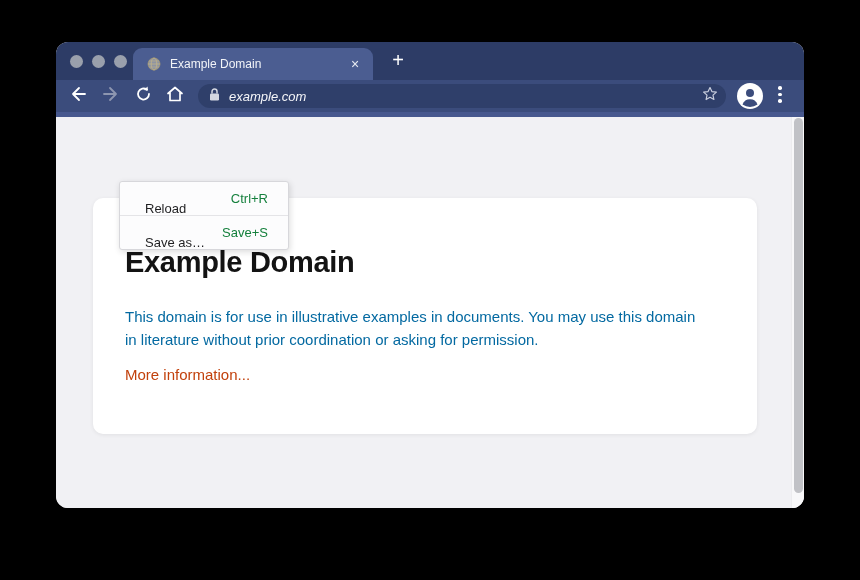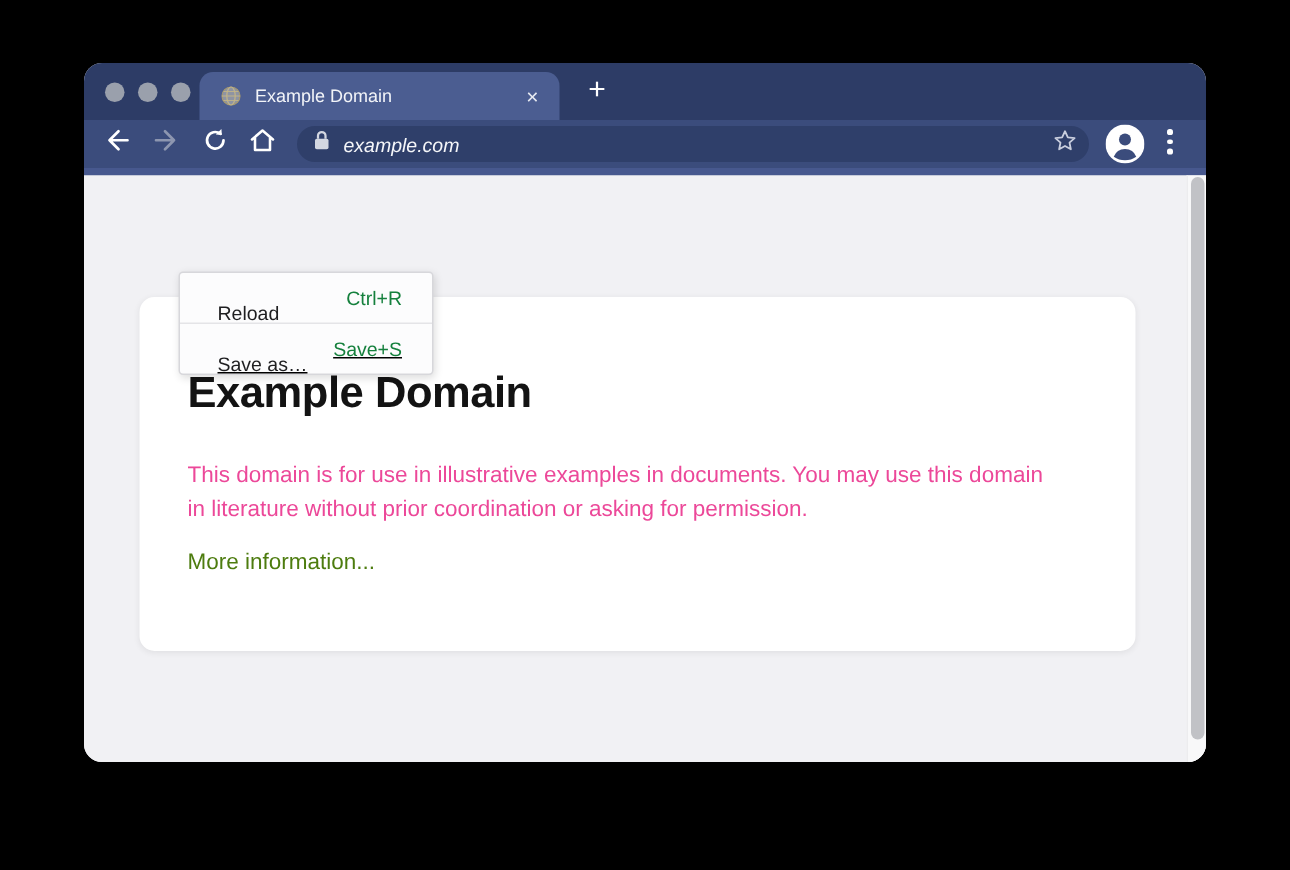--- a/index.html
+++ b/index.html
@@ -69,37 +69,37 @@
   .card{
     position:absolute;left:37px;top:81px;width:664px;height:236px;background:#fff;
     border-radius:10px;box-shadow:0 1px 4px rgba(0,0,0,0.07);
     box-sizing:border-box;padding:46px 32px 0 32px;
   }
   .card h1{
     margin:0;font-size:29px;line-height:36px;font-weight:700;color:#131313;
     letter-spacing:-0.3px;
   }
   .card p{
-    margin:25px 0 0 0;font-size:15px;line-height:23px;color:#ec4899;max-width:585px;
+    margin:25px 0 0 0;font-size:15px;line-height:23px;color:#0369a1;max-width:585px;
   }
   .card a{
-    display:inline-block;margin-top:15px;font-size:15px;color:#4d7c0f;
+    display:inline-block;margin-top:15px;font-size:15px;color:#c2410c;
     text-decoration:none;
   }
   
   .context-menu{
     position:absolute;left:63px;top:64px;width:170px;background:#fcfcfd;
     border:1px solid #d7d7db;border-radius:3px;box-sizing:border-box;
     box-shadow:1px 2px 6px rgba(0,0,0,0.14);z-index:5;
   }
   .menu-item{
     height:33px;display:flex;align-items:center;justify-content:space-between;
     padding:0 20px 0 25px;
   }
-  .menu-item + .menu-item{border-top:1px solid #e4e4e7;text-decoration:underline;}
+  .menu-item + .menu-item{border-top:1px solid #e4e4e7;}
   .menu-label{font-size:13px;color:#1f1f21;margin-top:20px;}
   .menu-shortcut{font-size:13px;color:#15803d;}
 </style>
 </head>
 <body>
 
 <div class="window">
 
   <div class="titlebar">
     <div class="traffic-lights">

